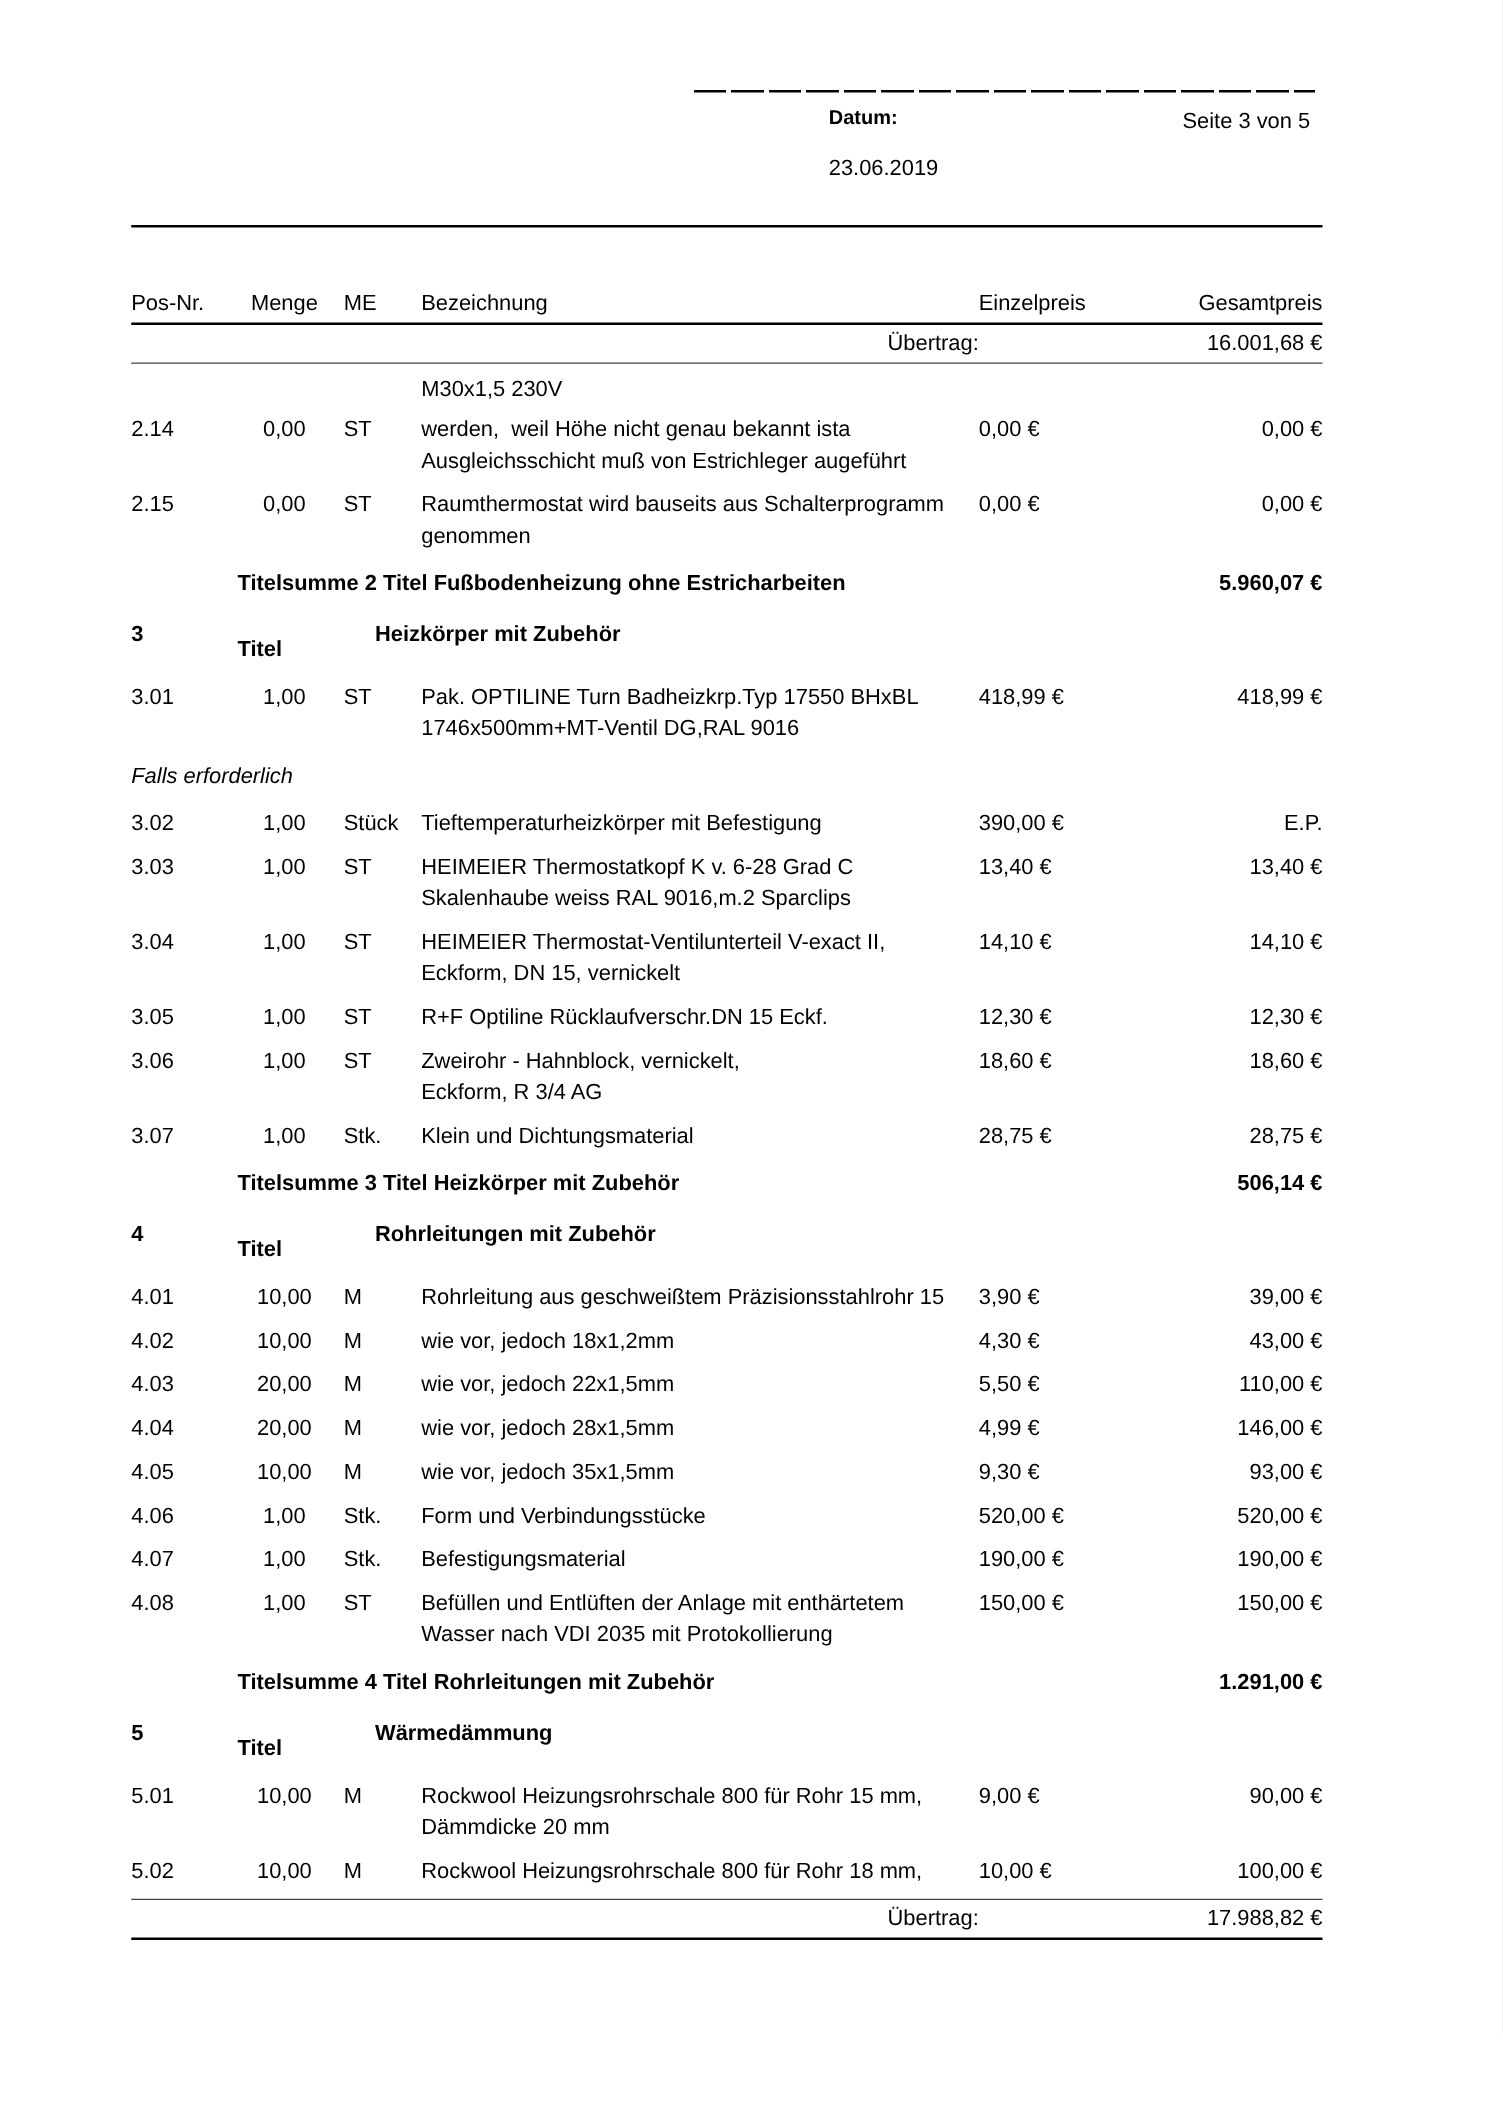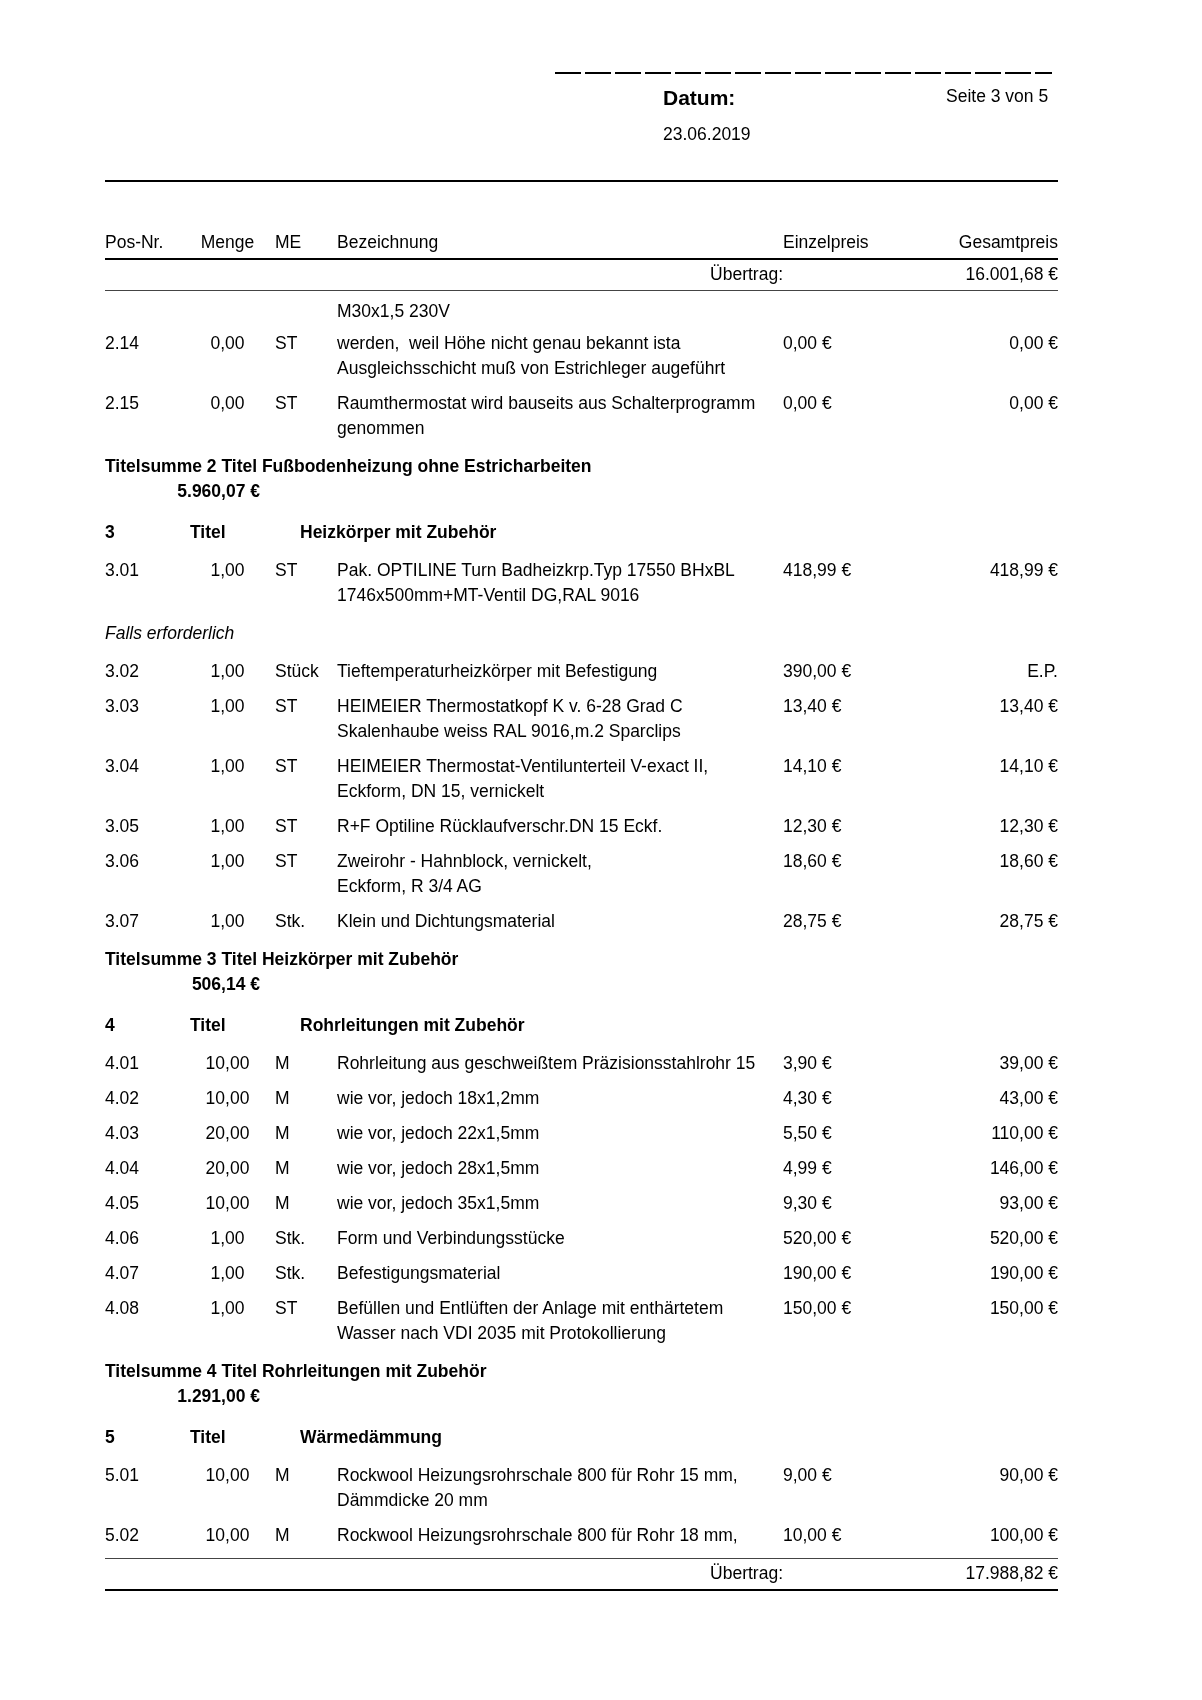--- a/index.html
+++ b/index.html
@@ -11,21 +11,21 @@
     font-family:"Liberation Sans", sans-serif;
     font-size:17.5px;
     color:#000;
     overflow:hidden;
   }
   
   .sig-line {
     position:absolute; top:72px; left:555px; width:497px; height:2px;
     background:repeating-linear-gradient(90deg,#000 0 26px, transparent 26px 30px);
   }
-  .datum-label { position:absolute; top:86px; left:663px; font-weight:bold; font-size:21px; }
+  .datum-label { position:absolute; top:86px; left:663px; font-weight:bold; font-size:16px; }
   .datum-value { position:absolute; top:124px; left:663px; }
   .page-info   { position:absolute; top:86px; left:946px; }
 
   
   .table { position:absolute; top:180px; left:105px; width:953px; }
   .rule-thick { border-top:2px solid #000; }
   .rule-thin  { border-top:1px solid #444; }
 
   .row { display:flex; align-items:flex-start; line-height:25px; padding:5px 0; }
   .c-pos   { width:85px;  flex:none; }
@@ -33,24 +33,24 @@
   .c-me    { width:62px;  flex:none; padding-left:10px; }
   .c-desc  { flex:1; min-width:0; }
   .c-desc div { white-space:pre-wrap; }
   .c-ep    { width:120px; flex:none; }
   .c-gp    { width:155px; flex:none; text-align:right; }
 
   .head-row { padding:12px 0 3px 0;margin-top:36px; }
   .carry-row { padding:2px 0 3px 0; }
   .carry-row .c-desc { text-align:right; }
 
-  .row.subtotal { font-weight:bold; padding:8px 0;flex-direction:column; }
+  .row.subtotal { font-weight:bold; padding:8px 0; }
   .row.subtotal .c-label { flex:1; }
   .row.section { font-weight:bold; padding:8px 0; }
-  .row.section .c-titel { width:110px; flex:none; }
+  .row.section .c-titel { width:110px; flex:none;margin-top:12px; }
   .row.section .c-title { flex:1; }
   .row.note { font-style:italic; padding:8px 0; }
   .row.continuation { padding:8px 0 2px 0; }
   .spacer6 { height:5px; }
 </style>
 </head>
 <body>
 
 <div class="page">
 

